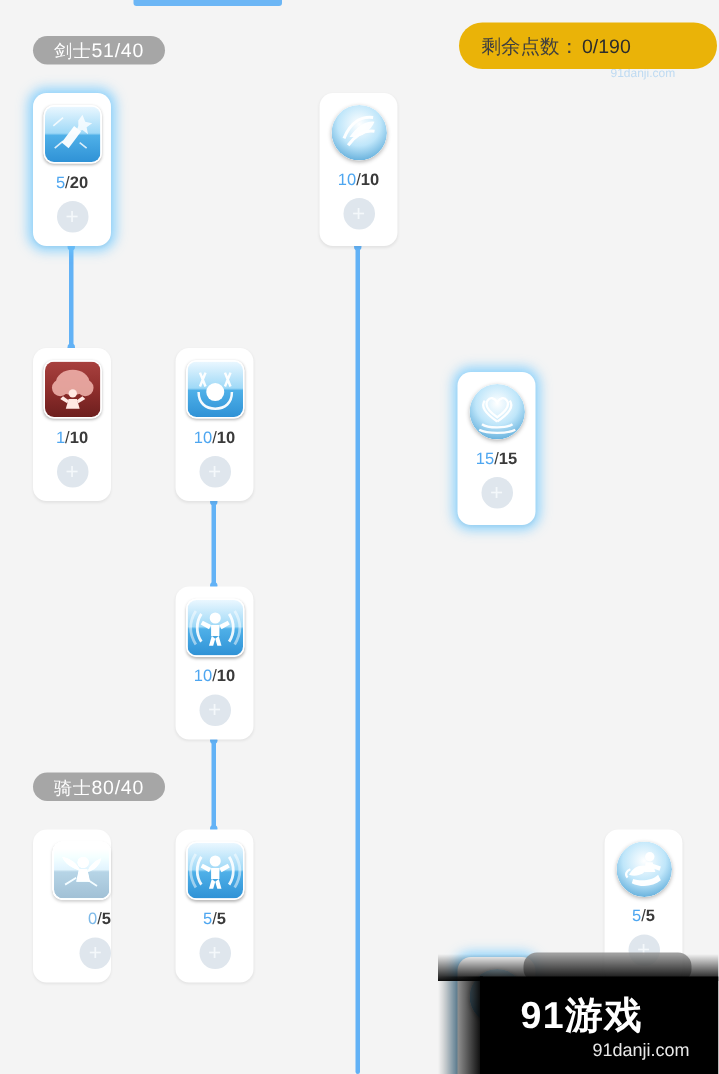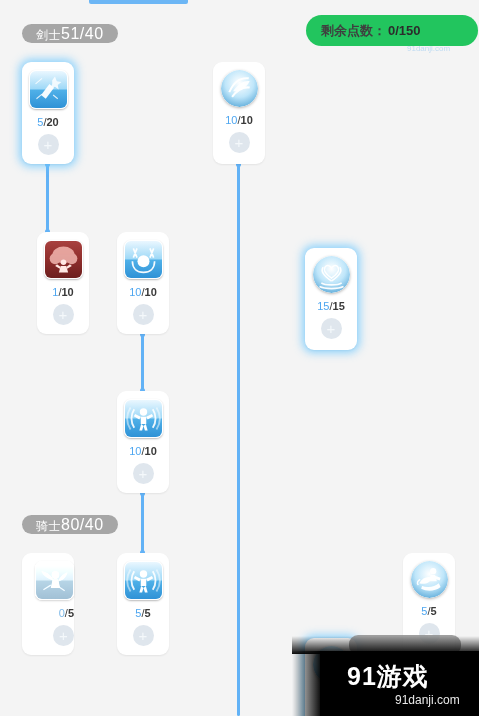--- a/index.html
+++ b/index.html
@@ -17,29 +17,29 @@
   .tab-active{position:absolute;left:89px;top:0;width:99px;height:4px;background:#6cb6f5;border-radius:0 0 2px 2px;}
 
   
   .class-badge{
     position:absolute;height:19px;line-height:19px;
     background:#a6a6a6;color:#ffffff;border-radius:10px;
     font-size:12px;padding:0 14px;white-space:nowrap;
     letter-spacing:.5px;
   }
   .class-badge .cb-name{}
-  .class-badge .cb-val{font-size:16px;}
+  .class-badge .cb-val{font-size:13px;}
 
   
   .points-pill{
     position:absolute;left:306px;top:15px;width:172px;height:31px;
-    background:#22c55e;border-radius:16px;
+    background:#eab308;border-radius:16px;
     display:flex;align-items:center;
     box-sizing:border-box;padding-left:15px;
-    font-size:13px;color:#3f3f3f;white-space:nowrap;font-weight:bold;
+    font-size:13px;color:#3f3f3f;white-space:nowrap;
   }
   .points-pill .pp-val{color:#2c2c2c;margin-left:2px;}
 
   
   .conn{position:absolute;background:#62b2f6;width:3px;border-radius:2px;}
   .conn-dot{position:absolute;width:5px;height:5px;border-radius:50%;background:#62b2f6;}
 
   
   .card{
     position:absolute;width:52px;height:102px;
@@ -126,21 +126,21 @@
       <path d="M10 8 a8 8 0 1 0 0.1 0 M18 12 c0 10 -4 16 -11 20"></path>
       <path d="M28 6 c0 14 -2 20 -8 24"></path>
     </g>
     <text x="3" y="27" font-family="Liberation Sans, sans-serif" font-size="25" font-weight="bold" fill="#ffffff" stroke="#a9d0ee" stroke-width="1.4">91</text>
     <text x="36" y="28" font-family="Liberation Sans, sans-serif" font-size="22" font-weight="bold" fill="#ffffff" stroke="#a9d0ee" stroke-width="1.4">游戏</text>
     <text x="47" y="39" font-family="Liberation Sans, sans-serif" font-size="8" fill="#bcd9f2">91danji.com</text>
   </svg>
 
   <div class="points-pill">
     <span>剩余点数：</span>
-    <span class="pp-val">0/150</span>
+    <span class="pp-val">0/190</span>
   </div>
 
   <div id="connector-layer">
       <div class="conn" style="left: 46px; top: 164px; height: 68px;"></div>
       <div class="conn-dot" style="left: 45px; top: 162px;"></div>
       <div class="conn-dot" style="left: 45px; top: 229px;"></div>
       <div class="conn" style="left: 141px; top: 334px; height: 57px;"></div>
       <div class="conn-dot" style="left: 140px; top: 332px;"></div>
       <div class="conn-dot" style="left: 140px; top: 388px;"></div>
       <div class="conn" style="left: 141px; top: 493px; height: 60px;"></div>
@@ -213,21 +213,21 @@
             <g fill="none" stroke="#ffffff" stroke-width="2.2" opacity=".95">
           <path d="M9 24 c5 -12 13 -16 21 -15"></path>
           <path d="M12 29 c6 -8 13 -11 19 -10"></path>
         </g>
         <path d="M13 23 c6 -9 13 -12 18 -11 c-3 7 -10 12 -18 11 z" fill="#ffffff" opacity=".9"></path>
           </svg>
         </div>
         <div class="lvl"><span class="cur">10</span><span class="sep">/</span><span class="max">10</span></div>
         <div class="plus">+</div>
       </div>
-      <div class="card" style="left: 37px; top: 232px;">
+      <div class="card" style="left: 22px; top: 232px;">
         <div class="icon-sq">
           <svg class="art" viewBox="0 0 40 40">
     <defs>
       <linearGradient id="g-red-flame-pray-icon" x1="0" y1="0" x2="0" y2="1">
         <stop offset="0%" stop-color="#eaf7ff"></stop>
                 <stop offset="48%" stop-color="#9fd9f7"></stop>
         <stop offset="52%" stop-color="#4fb0e8"></stop>
                 <stop offset="100%" stop-color="#2f92d6"></stop>
       </linearGradient>
       <linearGradient id="r-red-flame-pray-icon" x1="0" y1="0" x2="0" y2="1">

